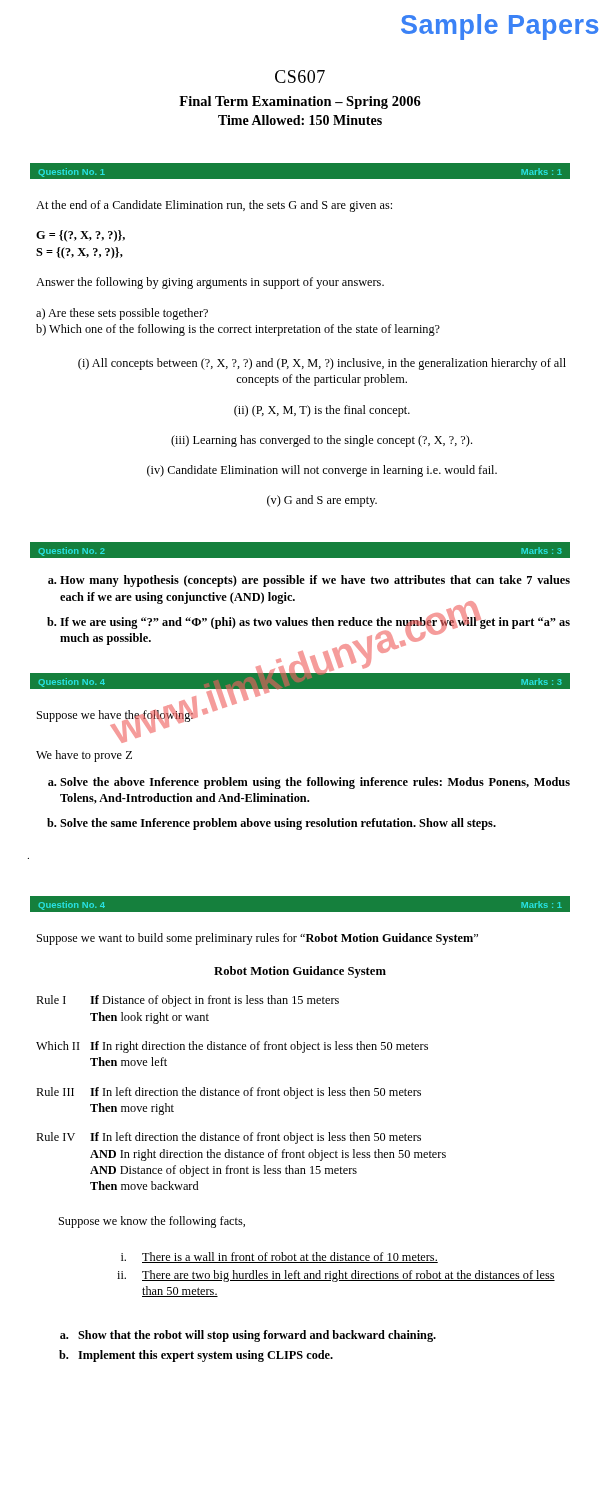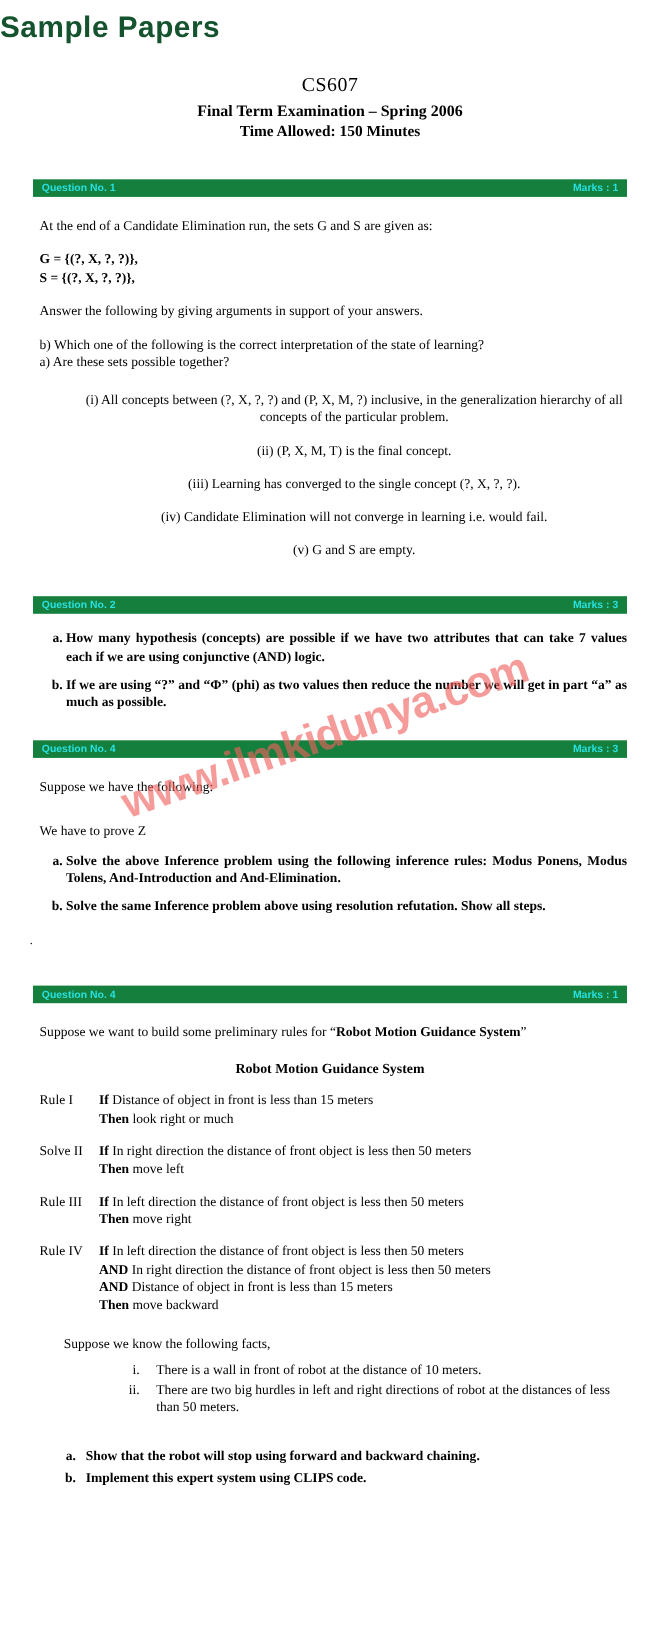--- a/index.html
+++ b/index.html
@@ -14,22 +14,22 @@
     color: #000000;
     position: relative;
     overflow: hidden;
   }
   .page {
     width: 600px;
     position: relative;
     padding: 0;
   }
   .sample-title {
-    text-align: left;
-    color: #14532d;
+    text-align: right;
+    color: #3b82f6;
     font-family: "Liberation Sans", sans-serif;
     font-weight: bold;
     font-size: 27px;
     letter-spacing: 0.5px;
     margin: 6px 0 0 0;
     padding-top: 4px;
   }
   .course-code {
     text-align: center;
     font-weight: normal;
@@ -142,22 +142,23 @@
   }
   .rule-body { flex: 1; }
   .rule-body div { line-height: 1.33; }
   .facts-intro {
     margin-left: 28px;
     margin-top: 18px;
     font-size: 12.3px;
   }
   ol.roman {
     list-style-type: lower-roman;
-    margin: 8px 0 0 100px;
-    padding: 0;
+    margin: 20px 0 0 100px;
+    padding: 0;
+    text-decoration: underline;
   }
   ol.roman li {
     margin-bottom: 2px;
     padding-left: 12px;
   }
   .final-list {
     margin: 0 0 0 42px;
     padding: 0;
     font-weight: bold;
     list-style-type: lower-alpha;
@@ -217,22 +218,22 @@
   </div>
   <div class="body-block">
     <div class="gap-18"></div>
     <div class="p">At the end of a Candidate Elimination run, the sets G and S are given as:</div>
     <div class="gap-14"></div>
     <div class="sets">G = {(?, X, ?, ?)},</div>
     <div class="sets">S = {(?, X, ?, ?)},</div>
     <div class="gap-14"></div>
     <div class="p">Answer the following by giving arguments in support of your answers.</div>
     <div class="gap-14"></div>
+    <div class="p">a) Are these sets possible together?</div>
     <div class="p">b) Which one of the following is the correct interpretation of the state of learning?</div>
-    <div class="p">a) Are these sets possible together?</div>
     <div class="gap-18"></div>
     <div class="opt">(i) All concepts between (?, X, ?, ?) and (P, X, M, ?) inclusive, in the generalization hierarchy of all concepts of the particular problem.</div>
     <div class="gap-14"></div>
     <div class="opt">(ii) (P, X, M, T) is the final concept.</div>
     <div class="gap-14"></div>
     <div class="opt">(iii) Learning has converged to the single concept (?, X, ?, ?).</div>
     <div class="gap-14"></div>
     <div class="opt">(iv) Candidate Elimination will not converge in learning i.e. would fail.</div>
     <div class="gap-14"></div>
     <div class="opt">(v) G and S are empty.</div>
@@ -282,26 +283,26 @@
   </div>
   <div class="body-block">
     <div class="gap-18"></div>
     <div class="p"><span>Suppose we want to build some preliminary rules for “</span><span class="bold">Robot Motion Guidance System</span><span>”</span></div>
     <div class="rules-title">Robot Motion Guidance System</div>
 
     <div class="rule-row">
       <div class="rule-label">Rule I</div>
       <div class="rule-body">
         <div><span class="bold">If</span><span> Distance of object in front is less than 15 meters</span></div>
-        <div><span class="bold">Then</span><span> look right or much</span></div>
+        <div><span class="bold">Then</span><span> look right or want</span></div>
       </div>
     </div>
 
     <div class="rule-row">
-      <div class="rule-label">Solve II</div>
+      <div class="rule-label">Which II</div>
       <div class="rule-body">
         <div><span class="bold">If</span><span> In right direction the distance of front object is less then 50 meters</span></div>
         <div><span class="bold">Then</span><span> move left</span></div>
       </div>
     </div>
 
     <div class="rule-row">
       <div class="rule-label">Rule III</div>
       <div class="rule-body">
         <div><span class="bold">If</span><span> In left direction the distance of front object is less then 50 meters</span></div>

